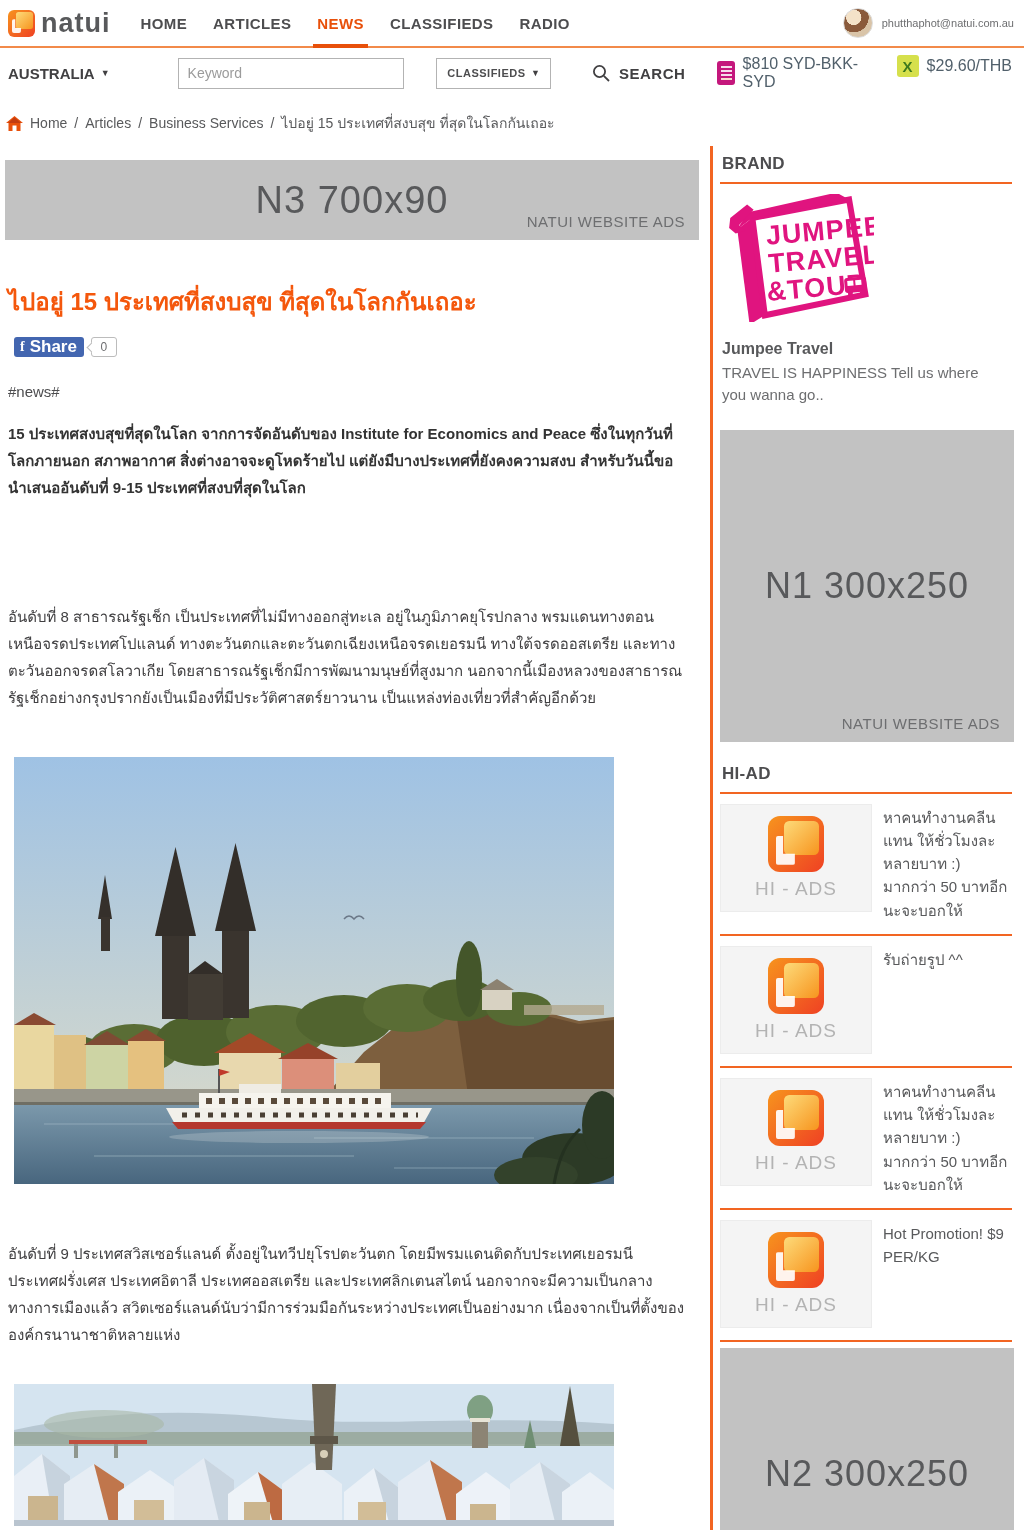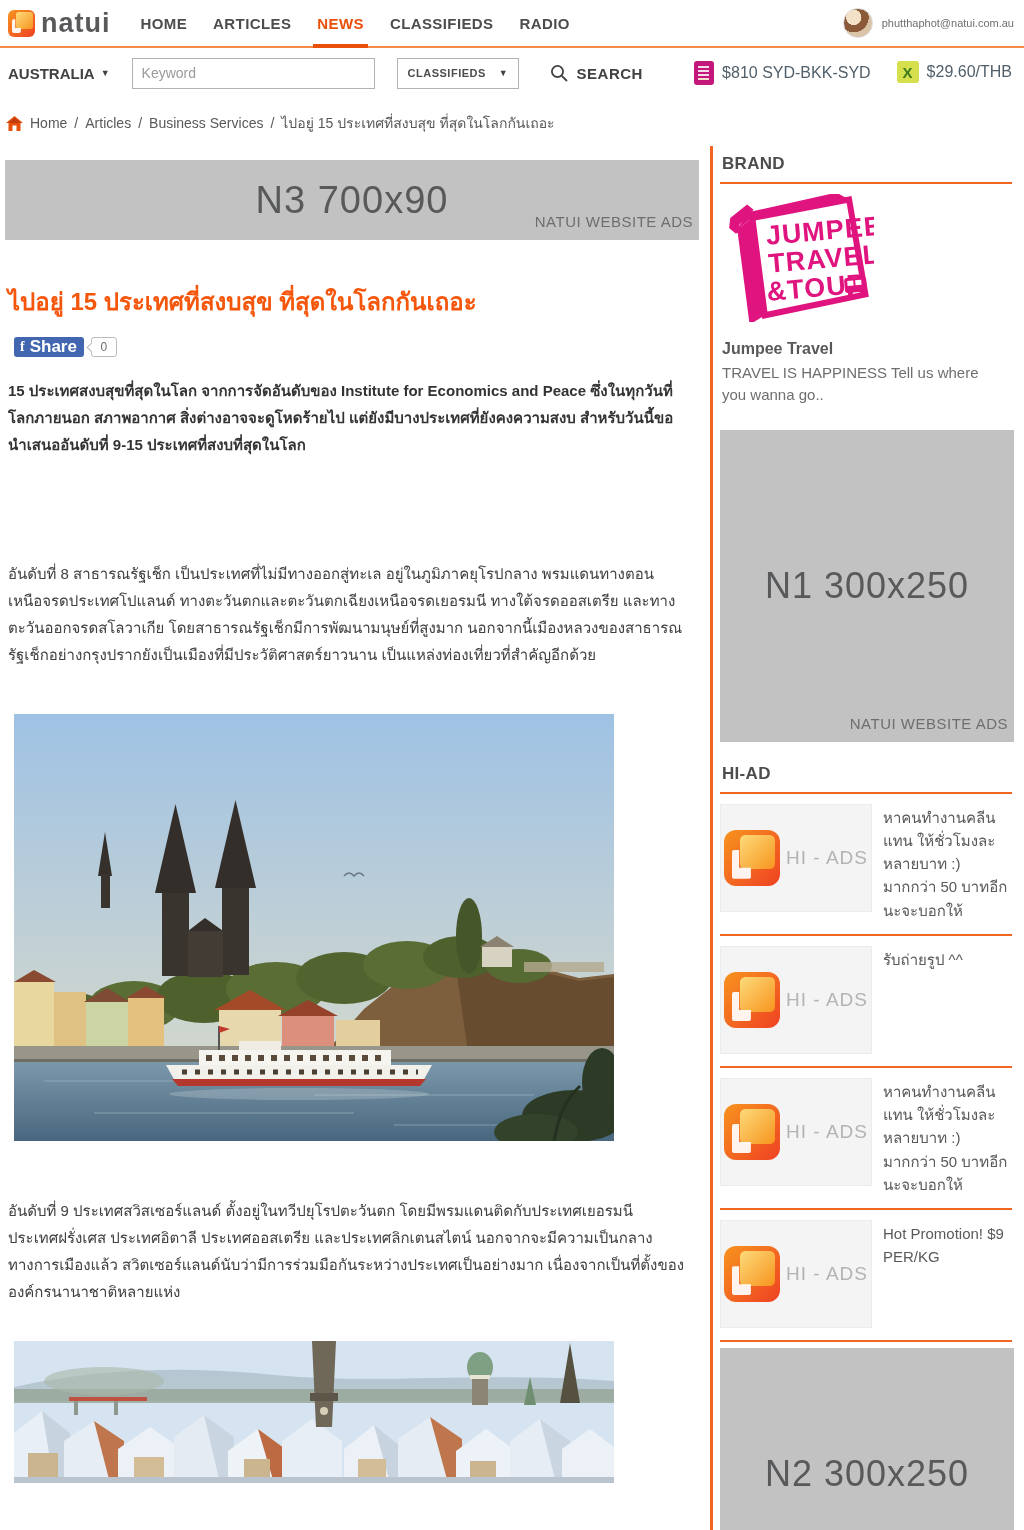--- a/index.html
+++ b/index.html
@@ -20,24 +20,24 @@
   .mainnav { display:flex; align-items:center; margin-left:30px; gap:26px; height:100%; }
   .nav-item { font-size:15px; font-weight:bold; color:#4d4d4f; letter-spacing:.4px; cursor:pointer; position:relative; height:100%; display:flex; align-items:center; }
   .nav-item.active { color:#e8500a; }
   .nav-item.active::after { content:""; position:absolute; left:-4px; right:-4px; bottom:-2px; height:4px; background:#e8500a; }
   .userbox { margin-left:auto; display:flex; align-items:center; gap:9px; }
   .avatar { width:30px; height:30px; border-radius:50%; cursor:pointer;
             background:radial-gradient(circle at 35% 30%,#f4e2c8 0 28%,#8a5a3b 29% 55%,#d9c4a8 56% 100%); border:1px solid #ddd; }
   .user-email { font-size:11px; color:#6d6e70; cursor:pointer; }
 
   
-  .searchbar { height:50px; display:flex; align-items:center; padding:0 12px 0 8px; gap:22px; }
+  .searchbar { height:50px; display:flex; align-items:center; padding:0 12px 0 8px; gap:32px; }
   .region { display:flex; align-items:center; gap:6px; font-size:15px; font-weight:bold; color:#414042; cursor:pointer; }
   .tri { font-size:9px; color:#414042; }
-  .kw-input { width:243px; height:31px; border:1px solid #b3b3b3; padding:0 9px; font-size:14px; color:#414042; outline:none; }
+  .kw-input { width:243px; height:31px; border:1px solid #b3b3b3; padding:0 9px; font-size:14px; color:#414042; outline:none;margin-left:36px; }
   .kw-input::placeholder { color:#9b9b9b; }
   .cat-select { width:122px; height:31px; border:1px solid #b3b3b3; display:flex; align-items:center; justify-content:space-between; padding:0 10px; cursor:pointer; }
   .cat-select span:first-child { font-size:11px; font-weight:bold; color:#4d4d4f; letter-spacing:.5px; }
   .searchbtn { display:flex; align-items:center; gap:8px; margin-left:8px; cursor:pointer; }
   .searchbtn .lbl { font-size:15px; font-weight:bold; color:#414042; letter-spacing:.5px; }
   .tickers { margin-left:auto; display:flex; align-items:flex-start; gap:26px; }
   .ticker { display:flex; align-items:center; gap:8px; font-size:16px; color:#51606b; cursor:pointer; }
   .ico-flight { width:20px; height:24px; border-radius:3px; background:#c4177c; position:relative; }
   .ico-flight::before { content:""; position:absolute; left:4px; top:5px; width:11px; height:2px; background:#fff; box-shadow:0 4px 0 #fff,0 8px 0 #fff,0 12px 0 #ffd; opacity:.85; }
   .ico-fx { width:22px; height:22px; border-radius:3px; background:#d6e04c; color:#3e7a1e; font-weight:bold; font-size:15px; display:flex; align-items:center; justify-content:center; }
@@ -48,21 +48,21 @@
   .crumb.current { cursor:default; }
 
   
   .content { display:flex; margin-top:0; }
   main { width:710px; padding:0 6px 30px 5px; }
   aside { width:302px; border-left:3px solid #f26522; padding:2px 0 0 7px; margin-top:12px; align-self:flex-start; }
 
   
   .ad { background:#c2c2c2; position:relative; display:flex; align-items:center; justify-content:center; cursor:pointer; }
   .ad .big { font-size:40px; color:#58595b; letter-spacing:1px; }
-  .ad .caption { position:absolute; right:6px; bottom:10px; font-size:15px; color:#6d6e70; letter-spacing:.5px; }
+  .ad .caption { position:absolute; right:14px; bottom:10px; font-size:15px; color:#6d6e70; letter-spacing:.5px; }
   .ad-n3 { width:694px; height:80px; margin-top:26px; }
   .ad-n3 .big { font-size:38px; }
   .ad-side { width:294px; height:312px; }
   .ad-side .big { font-size:36px; }
 
   
   .article-title { margin-top:42px; font-size:24px; font-weight:bold; color:#f4570c; padding-left:3px; }
   .share-row { margin-top:16px; display:flex; align-items:center; padding-left:9px; }
   .fb-btn { height:20px; background:#4366b0; border-radius:3px; display:flex; align-items:center; gap:5px; padding:0 7px 0 6px; cursor:pointer; }
   .fb-f { color:#fff; font-weight:bold; font-size:14px; font-family:"Liberation Serif",serif; }
@@ -78,21 +78,21 @@
   .article-img.bern { margin-top:36px; }
 
   
   .side-heading { font-size:17px; font-weight:bold; color:#4d4d4f; letter-spacing:.3px; padding:6px 0 8px 2px; border-bottom:2px solid #f26522; }
   .brand-logo { margin:10px 0 0 6px; cursor:pointer; }
   .brand-name { margin-top:14px; font-size:16px; font-weight:bold; color:#58595b; padding-left:2px; }
   .brand-tagline { margin-top:4px; font-size:15px; color:#6d6e70; line-height:1.45; padding-left:2px; width:280px; }
   .side-ad-wrap { margin-top:24px; }
   .hiad-heading { margin-top:16px; }
   .hiad-item { display:flex; margin-top:10px; cursor:pointer; }
-  .hiad-tile { width:152px; height:108px; background:#f4f4f4; border:1px solid #ececec; display:flex; flex-direction:row; align-items:center; justify-content:center; gap:6px; }
+  .hiad-tile { width:152px; height:108px; background:#f4f4f4; border:1px solid #ececec; display:flex; flex-direction:column; align-items:center; justify-content:center; gap:6px; }
   .hiad-tile .tile-label { font-size:19px; color:#b3b3b3; letter-spacing:1px; }
   .hiad-text { flex:1; padding:2px 0 0 11px; font-size:15px; color:#58595b; line-height:1.55; }
   .hr-orange { border:0; border-top:2px solid #f26522; margin:12px 0 2px 0; }
 
   svg text { font-family:"Liberation Sans","DejaVu Sans",sans-serif; }
 </style>
 </head>
 <body>
 
 <div class="page">
@@ -170,20 +170,21 @@
       <h1 class="article-title">ไปอยู่ 15 ประเทศที่สงบสุข ที่สุดในโลกกันเถอะ</h1>
 
       <div class="share-row">
         <div class="fb-btn">
           <span class="fb-f">f</span>
           <span class="fb-label">Share</span>
         </div>
         <div class="fb-count">0</div>
       </div>
 
+      <div class="article-tag">#news#</div>
 
       <p class="para lead"> 15 ประเทศสงบสุขที่สุดในโลก จากการจัดอันดับของ Institute for Economics and Peace ซึ่งในทุกวันที่โลกภายนอก สภาพอากาศ สิ่งต่างอาจจะดูโหดร้ายไป แต่ยังมีบางประเทศที่ยังคงความสงบ สำหรับวันนี้ขอนำเสนออันดับที่ 9-15 ประเทศที่สงบที่สุดในโลก</p>
       <p class="para rank8">อันดับที่ 8 สาธารณรัฐเช็ก เป็นประเทศที่ไม่มีทางออกสู่ทะเล อยู่ในภูมิภาคยุโรปกลาง พรมแดนทางตอนเหนือจรดประเทศโปแลนด์ ทางตะวันตกและตะวันตกเฉียงเหนือจรดเยอรมนี ทางใต้จรดออสเตรีย และทางตะวันออกจรดสโลวาเกีย โดยสาธารณรัฐเช็กมีการพัฒนามนุษย์ที่สูงมาก นอกจากนี้เมืองหลวงของสาธารณรัฐเช็กอย่างกรุงปรากยังเป็นเมืองที่มีประวัติศาสตร์ยาวนาน เป็นแหล่งท่องเที่ยวที่สำคัญอีกด้วย</p>
 
       <svg class="article-img" width="600" height="427" viewBox="0 0 600 427">
         <defs>
           <linearGradient id="skyG" x1="0" y1="0" x2="0" y2="1">
             <stop offset="0" stop-color="#9fc2e4"></stop>
               <stop offset="0.75" stop-color="#cfd6cf"></stop>
               <stop offset="1" stop-color="#e6d9bf"></stop>

